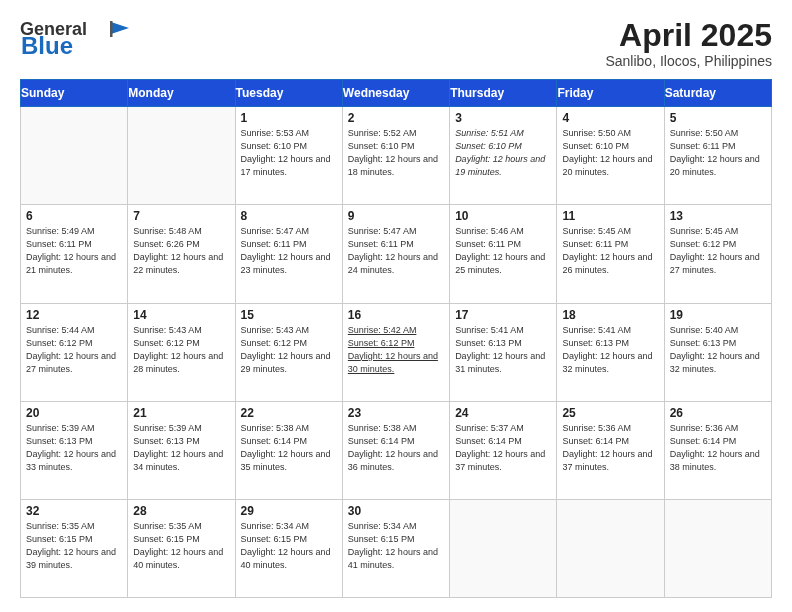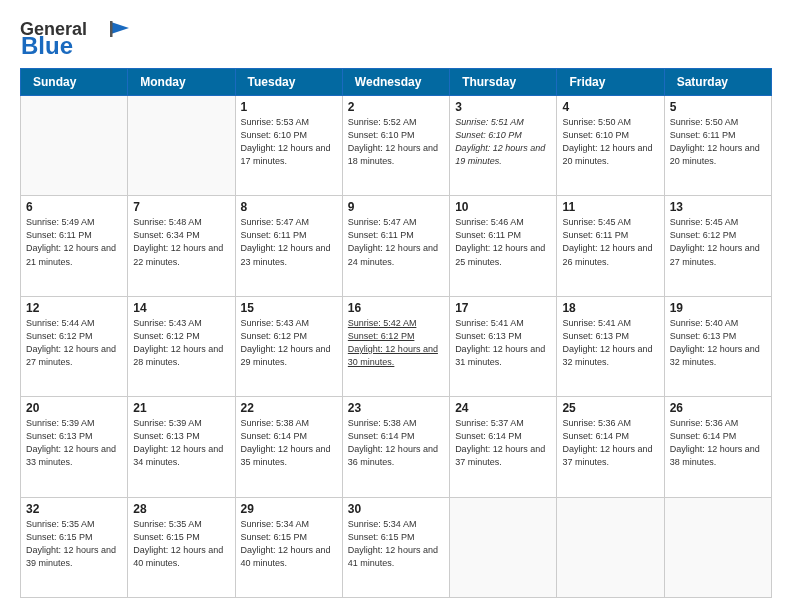--- a/index.html
+++ b/index.html
@@ -59,25 +59,25 @@
       color: #444;
     }
     .calendar {
       flex: 1;
       border: 1px solid #ccc;
       border-collapse: collapse;
       width: 100%;
       table-layout: fixed;
     }
     .calendar thead tr th {
-      background: #0369a1;
+      background: #1d4ed8;
       color: #fff;
       font-size: 12px;
       font-weight: bold;
-      padding: 6px 12px;
+      padding: 6px 0;
       border: 1px solid #1a6abf;
       text-align: left;
     }
     .calendar tbody tr td {
       border: 1px solid #ccc;
       vertical-align: top;
       padding: 4px 5px;
       font-size: 9.5px;
       color: #333;
       background: #fff;
@@ -109,20 +109,24 @@
         <div style="display:flex;align-items:center;gap:20px;">
           <span class="logo-text-general">General</span>
           <svg class="logo-icon" viewBox="0 0 22 22">
             <polygon points="2,4 20,10 2,16" fill="#1a6abf"></polygon>
             <rect x="1" y="3" width="2.5" height="16" fill="#555"></rect>
           </svg>
         </div>
         <span class="logo-text-blue" style="margin-top:-6px;margin-left:1px;">Blue</span>
       </div>
     </div>
+    <div class="header-right">
+      <div class="title">April 2025</div>
+      <div class="subtitle">Sanlibo, Ilocos, Philippines</div>
+    </div>
   </div>
 
   <table class="calendar">
     <thead>
       <tr>
       <th>Sunday</th>
           <th>Monday</th>
           <th>Tuesday</th>
           <th>Wednesday</th>
           <th>Thursday</th>
@@ -168,21 +172,21 @@
         <tr>
           <td>
             <span class="day-number">6</span>
             <div class="day-info" style="white-space: pre-line;">Sunrise: 5:49 AM
 Sunset: 6:11 PM
 Daylight: 12 hours and 21 minutes.</div>
           </td>
           <td>
             <span class="day-number">7</span>
             <div class="day-info" style="white-space: pre-line;">Sunrise: 5:48 AM
-Sunset: 6:34 PM
+Sunset: 6:26 PM
 Daylight: 12 hours and 22 minutes.</div>
           </td>
           <td>
             <span class="day-number">8</span>
             <div class="day-info" style="white-space: pre-line;">Sunrise: 5:47 AM
 Sunset: 6:11 PM
 Daylight: 12 hours and 23 minutes.</div>
           </td>
           <td>
             <span class="day-number">9</span>

